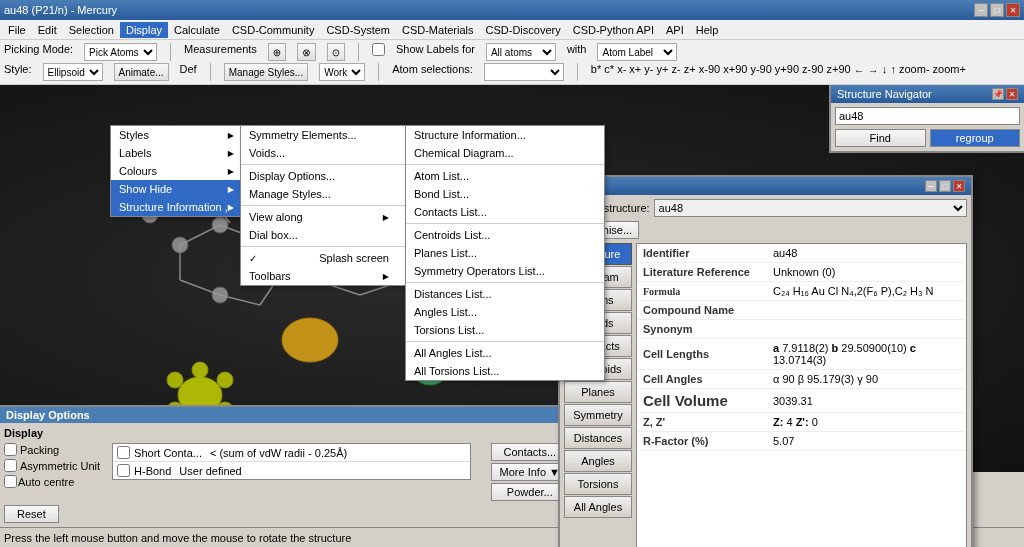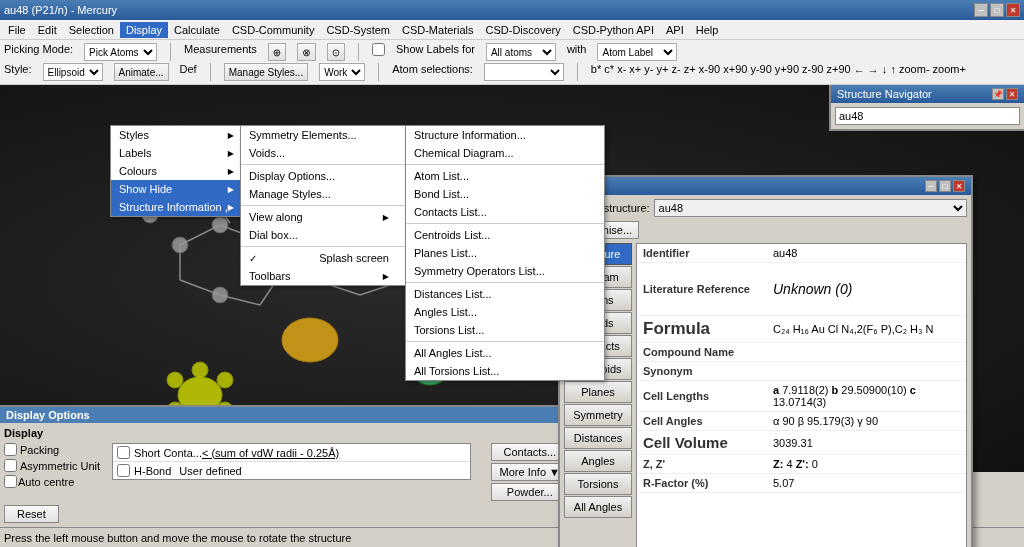--- a/index.html
+++ b/index.html
@@ -270,20 +270,24 @@
   <div style="position:absolute; top:0; right:0; width:195px; background:#d4d0c8; border-left:2px solid #888; border-bottom:2px solid #888; z-index:500;">
     <div style="background:linear-gradient(to bottom, #4a7eb5, #2a5a9a); color:white; font-size:11px; padding:3px 6px; display:flex; align-items:center; justify-content:space-between;">
       <span>Structure Navigator</span>
       <div style="display:flex; gap:2px;">
         <div style="width:12px; height:12px; background:#c0c0c0; border:1px solid #888; font-size:8px; cursor:pointer; display:flex; align-items:center; justify-content:center;">📌</div>
         <div style="width:12px; height:12px; background:#c0392b; color:white; border:1px solid #888; font-size:8px; cursor:pointer; display:flex; align-items:center; justify-content:center;">✕</div>
       </div>
     </div>
     <div style="padding:4px;">
       <input type="text" value="au48" style="width: 100%; height: 18px; border: 1px solid rgb(136, 136, 136); font-size: 11px; padding: 1px 3px;">
+      <div style="display:flex; gap:4px; margin-top:4px;">
+        <button style="flex:1; height:18px; font-size:11px; border:1px solid #888; background:linear-gradient(to bottom, #f8f8f8, #e0e0e0); cursor:pointer;">Find</button>
+        <button style="flex:1; height:18px; font-size:11px; border:1px solid #888; background:linear-gradient(to bottom, #f8f8f8, #e0e0e0); cursor:pointer; background:#316ac5; color:white;">regroup</button>
+      </div>
     </div>
   </div>
 
   <div style="position:absolute; top:90px; left:558px; width:415px; background:#d4d0c8; border:2px solid #888; z-index:600; box-shadow:3px 3px 6px rgba(0,0,0,0.4);">
     <div style="background:linear-gradient(to bottom, #4a7eb5, #2a5a9a); color:white; font-size:11px; padding:3px 6px; display:flex; align-items:center; justify-content:space-between;">
       <span>au48</span>
       <div style="display:flex; gap:2px;">
         <div style="width:12px; height:12px; background:#c0c0c0; border:1px solid #888; font-size:8px; cursor:pointer; display:flex; align-items:center; justify-content:center;">─</div>
         <div style="width:12px; height:12px; background:#c0c0c0; border:1px solid #888; font-size:8px; cursor:pointer; display:flex; align-items:center; justify-content:center;">□</div>
         <div style="width:12px; height:12px; background:#c0392b; color:white; border:1px solid #888; font-size:8px; cursor:pointer; display:flex; align-items:center; justify-content:center;">✕</div>
@@ -321,24 +325,24 @@
 
         <div style="flex:1; margin-left:4px; border:1px solid #888; background:white; overflow-y:auto; max-height:310px;">
           <table style="width:100%; border-collapse:collapse;">
             <tbody>
                 <tr>
               <td style="padding:3px 6px; font-size:11px; font-weight:bold; border-bottom:1px solid #eee; width:130px; color:#333;">Identifier</td>
               <td style="padding:3px 6px; font-size:11px; border-bottom:1px solid #eee;">au48</td>
             </tr>
             <tr>
               <td style="padding:3px 6px; font-size:11px; font-weight:bold; border-bottom:1px solid #eee; color:#333;">Literature Reference</td>
-              <td style="padding:18px 6px; font-size:14px; border-bottom:1px solid #eee; font-style:italic;">Unknown (0)</td>
-            </tr>
-            <tr>
-              <td style="padding:3px 6px; font-size:17px; font-weight:bold; border-bottom:1px solid #eee; color:#333;">Formula</td>
+              <td style="padding:3px 6px; font-size:11px; border-bottom:1px solid #eee; ">Unknown (0)</td>
+            </tr>
+            <tr>
+              <td style="padding:3px 6px; font-size:10px; font-weight:bold; border-bottom:1px solid #eee; color:#333;font-family:Liberation Serif, serif;">Formula</td>
               <td style="padding:3px 6px; font-size:11px; border-bottom:1px solid #eee;">C₂₄ H₁₆ Au Cl N₄,2(F₆ P),C₂ H₃ N</td>
             </tr>
             <tr>
               <td style="padding:3px 6px; font-size:11px; font-weight:bold; border-bottom:1px solid #eee; color:#333;">Compound Name</td>
               <td style="padding:3px 6px; font-size:11px; border-bottom:1px solid #eee;"></td>
             </tr>
             <tr>
               <td style="padding:3px 6px; font-size:11px; font-weight:bold; border-bottom:1px solid #eee; color:#333;">Synonym</td>
               <td style="padding:3px 6px; font-size:11px; border-bottom:1px solid #eee;"></td>
             </tr>
@@ -390,21 +394,21 @@
         <label style="display:flex; align-items:center; gap:1px; font-size:11px;">
           <input type="checkbox" style="">
           <span>Auto centre</span>
         </label>
       </div>
 
       <div style="flex:1; border:1px solid #888; background:white;">
         <div style="display:flex; align-items:center; padding:2px 4px; font-size:11px; border-bottom:1px solid #ddd;">
           <input type="checkbox" style="margin-right: 4px;">
           <span>Short Conta...</span>
-          <span style="font-size:11px;text-decoration:underline;">&lt; (sum of vdW radii - 0.25Å)</span>
+          <span style="margin-left:8px; font-size:11px;">&lt; (sum of vdW radii - 0.25Å)</span>
         </div>
         <div style="display:flex; align-items:center; padding:2px 4px; font-size:11px;">
           <input type="checkbox" style="margin-right: 4px;">
           <span>H-Bond</span>
           <span style="margin-left:8px; font-size:11px;">User defined</span>
         </div>
       </div>
 
       <div style="display:flex; flex-direction:column; gap:2px;margin-left:8px;">
         <button style="height:18px; padding:0 8px; font-size:11px; border:1px solid #888; background:linear-gradient(to bottom, #f8f8f8, #e0e0e0); cursor:pointer;">Contacts...</button>

